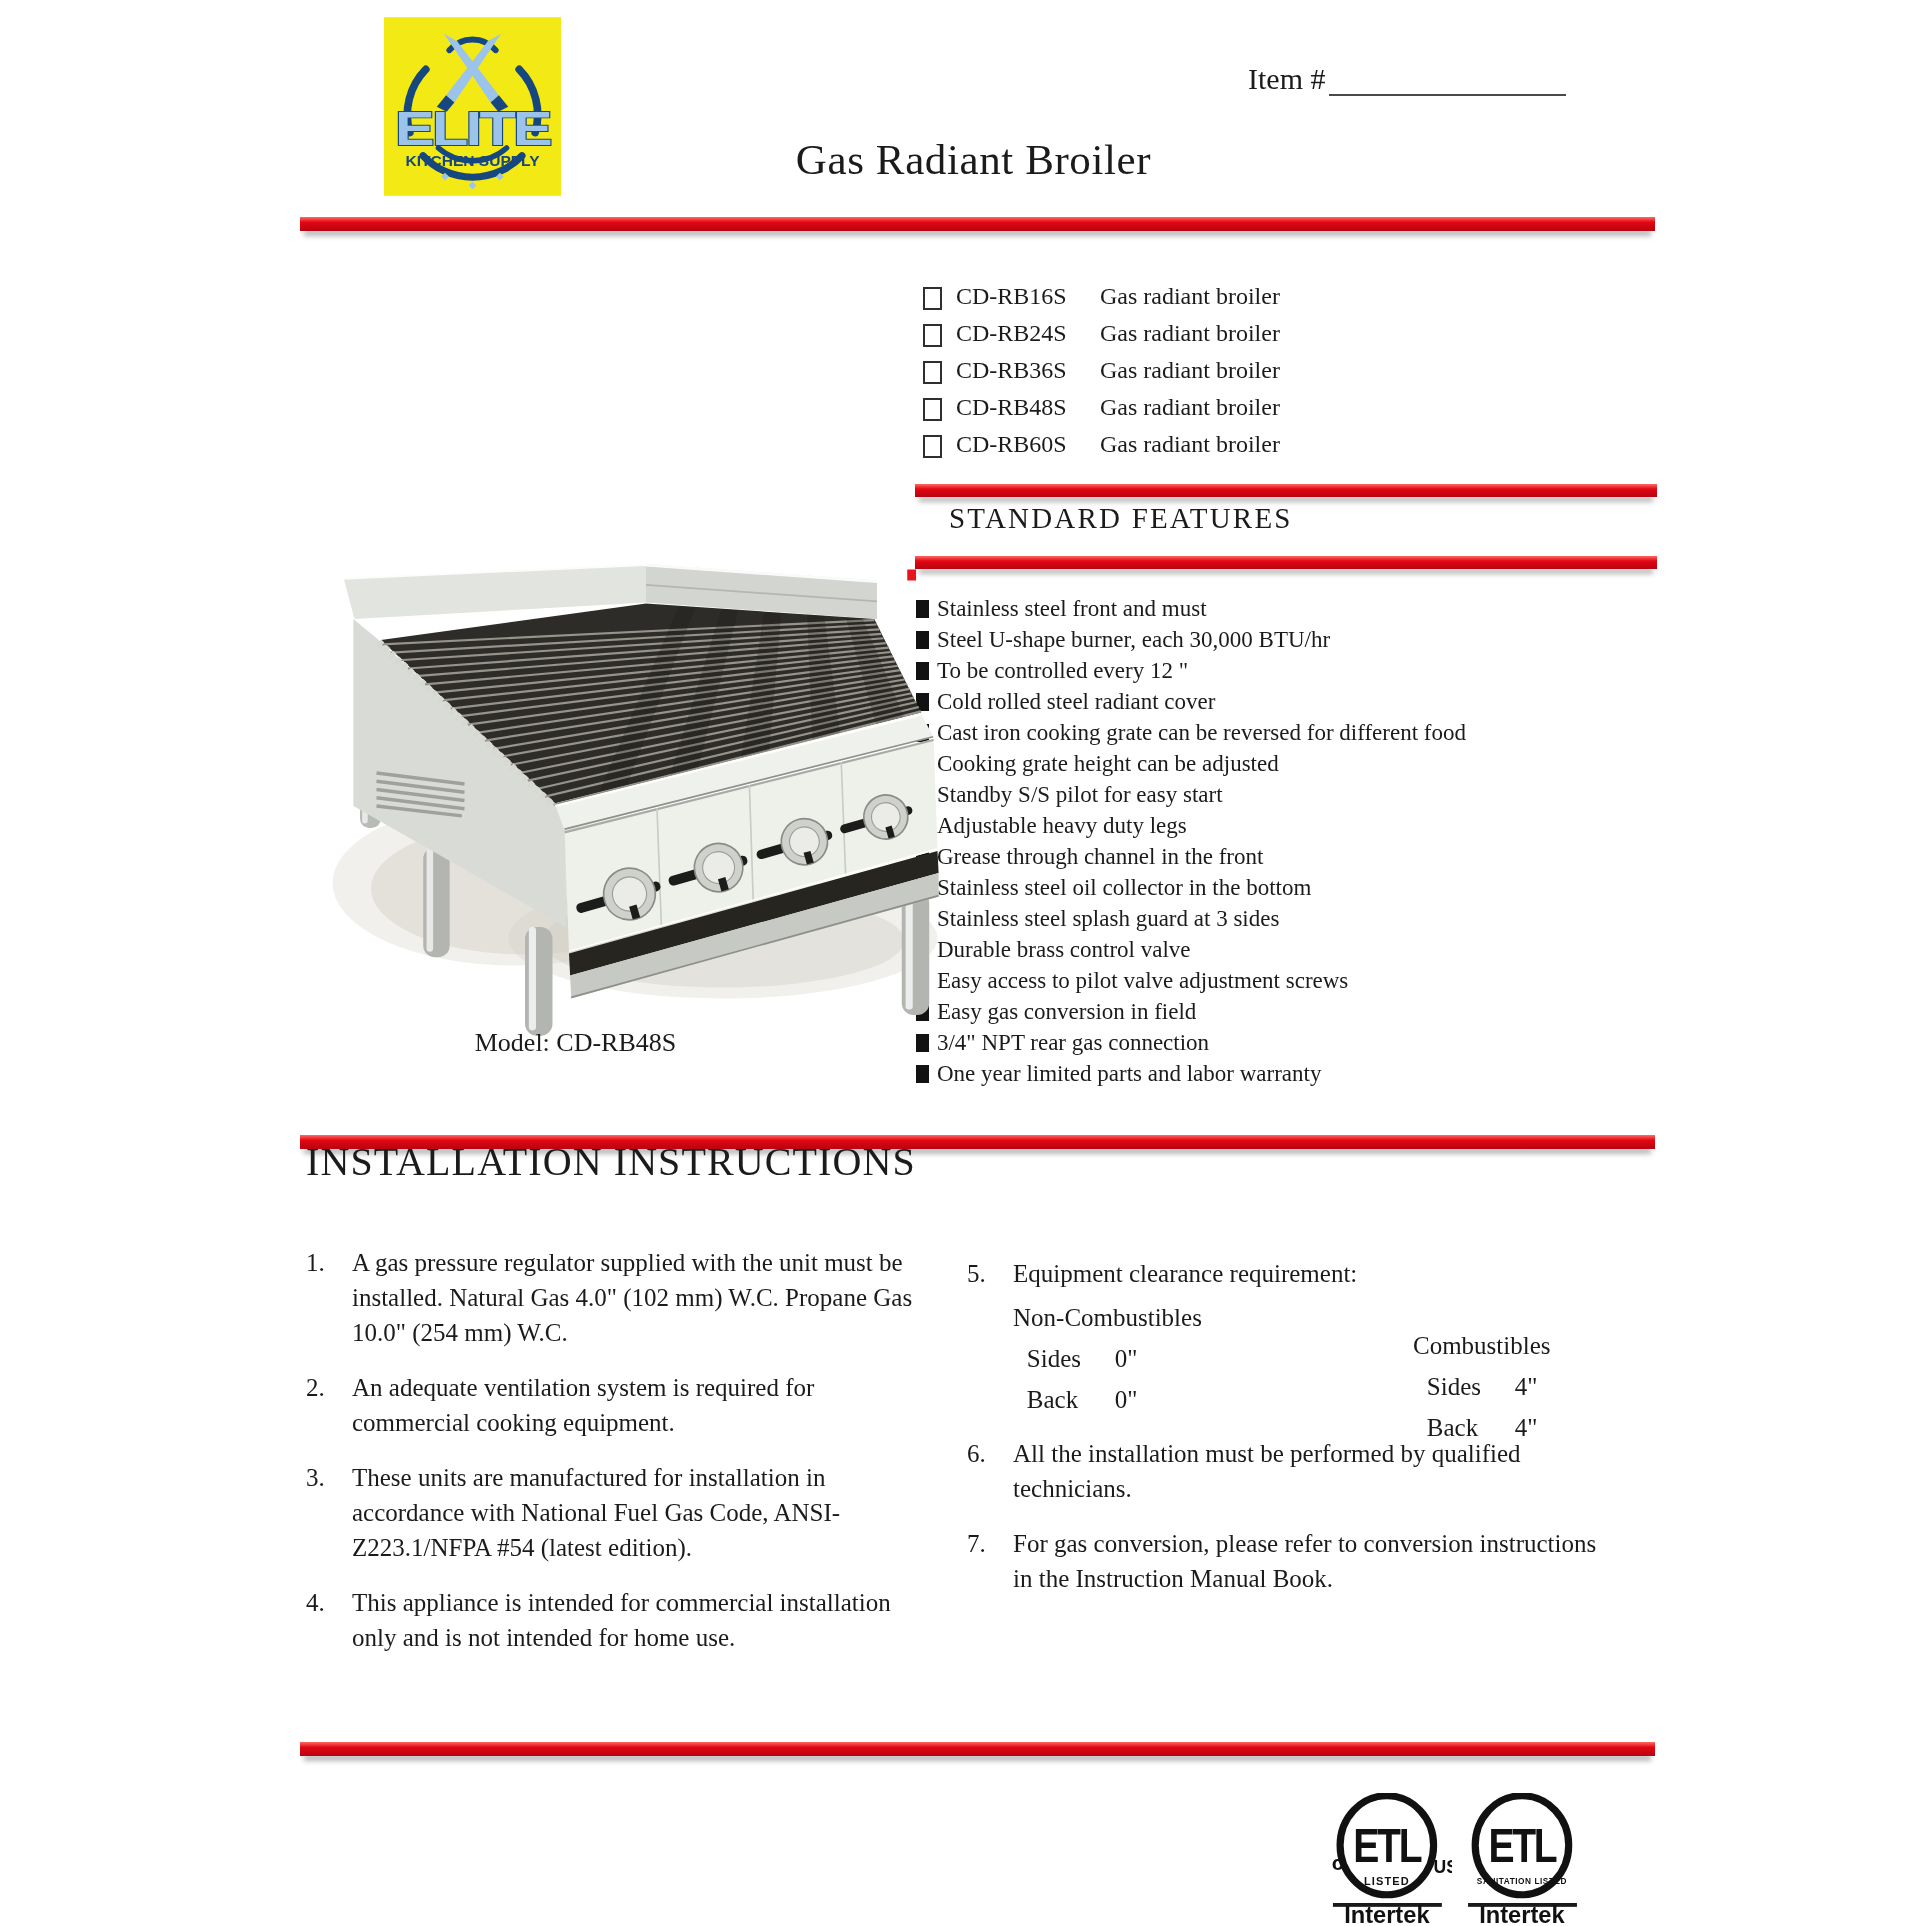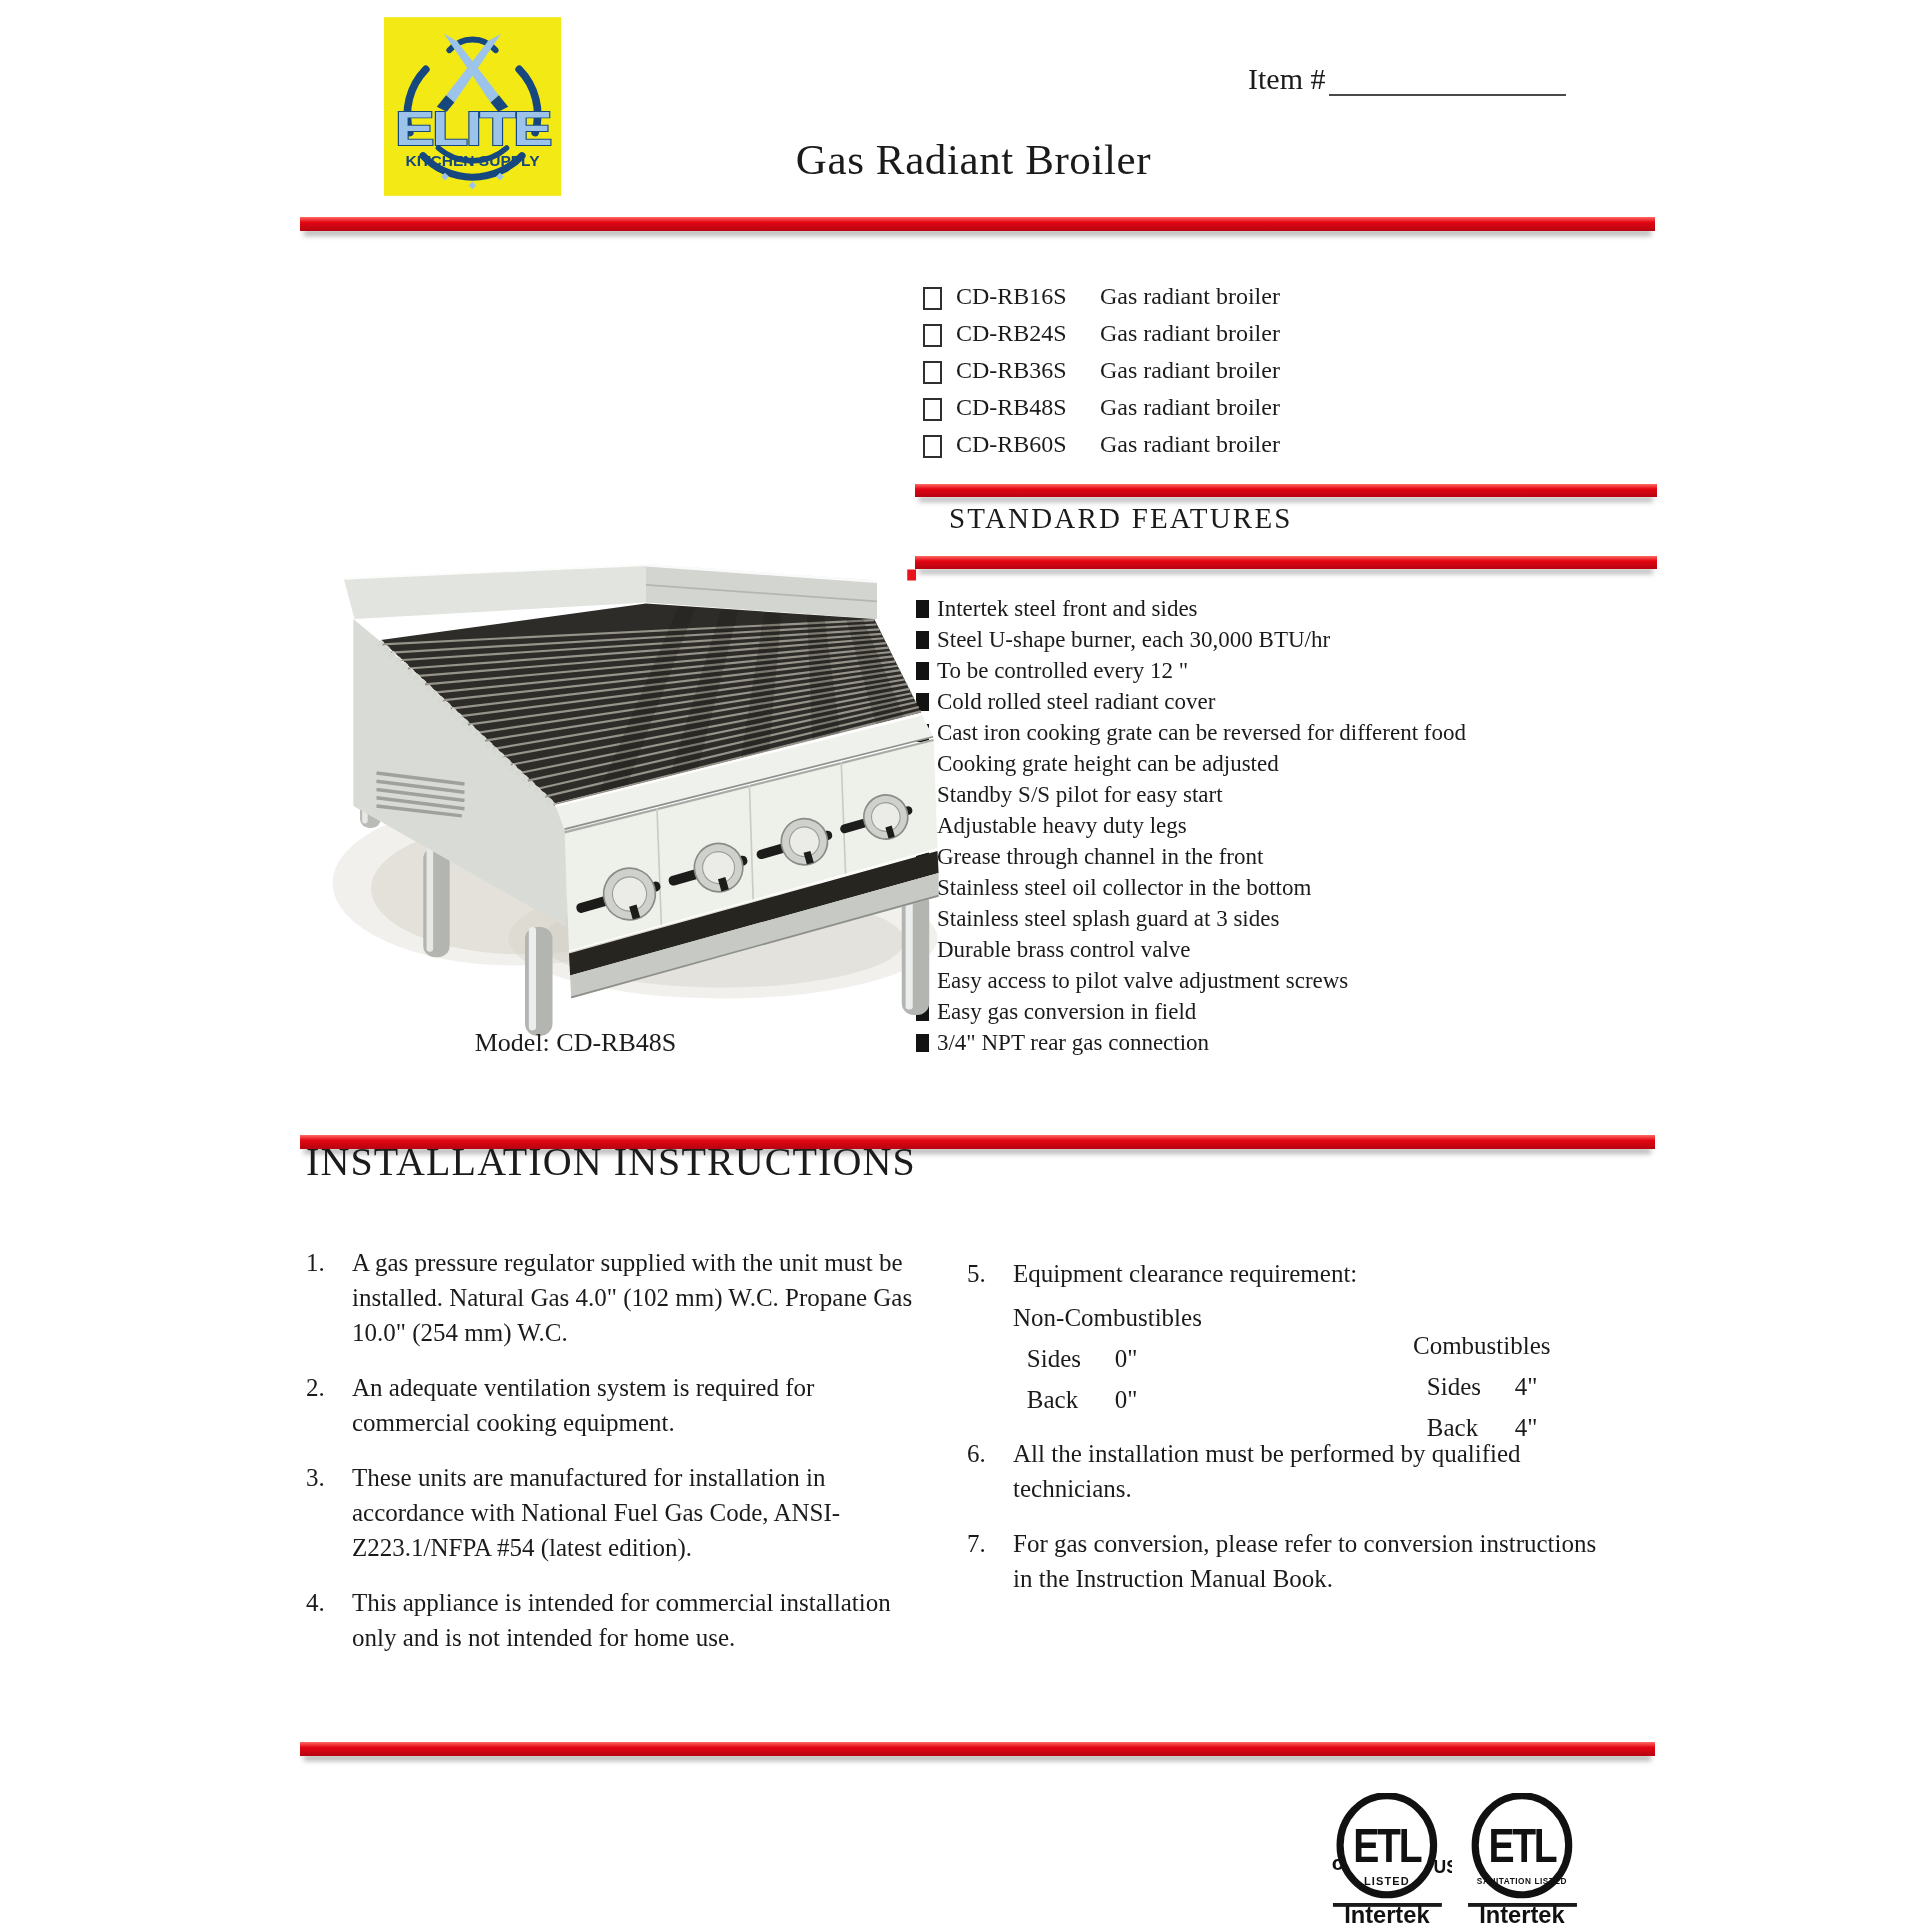--- a/index.html
+++ b/index.html
@@ -127,21 +127,21 @@
     </div>
 
   <div class="redbar sfbar1"></div>
   <div class="abs sfhead">STANDARD FEATURES</div>
   <div class="redbar sfbar2"></div>
 
   <div class="abs features">
 
       <div class="feature">
         <span class="bullet"></span>
-        <span>Intertek steel front and sides</span>
+        <span>Stainless steel front and must</span>
       </div>
 
       <div class="feature">
         <span class="bullet"></span>
         <span>Steel U-shape burner, each 30,000 BTU/hr</span>
       </div>
 
       <div class="feature">
         <span class="bullet"></span>
         <span>To be controlled every 12 "</span>
@@ -201,20 +201,24 @@
         <span class="bullet"></span>
         <span>Easy gas conversion in field</span>
       </div>
 
       <div class="feature">
         <span class="bullet"></span>
         <span>3/4" NPT rear gas connection</span>
       </div>
 
 
+      <div class="feature">
+        <span class="bullet"></span>
+        <span>One year limited parts and labor warranty</span>
+      </div>
     </div>
 
   <div class="abs photo">
     <svg viewBox="0 0 1160 900" width="638" height="495">
 
       <ellipse cx="380" cy="620" rx="330" ry="150" fill="#ccc8bb" opacity="0.28"></ellipse>
       <ellipse cx="400" cy="630" rx="280" ry="120" fill="#ccc8bb" opacity="0.38"></ellipse>
       <ellipse cx="760" cy="720" rx="390" ry="110" fill="#d2cec2" opacity="0.30"></ellipse>
       <ellipse cx="760" cy="725" rx="330" ry="85" fill="#d2cec2" opacity="0.40"></ellipse>
 

